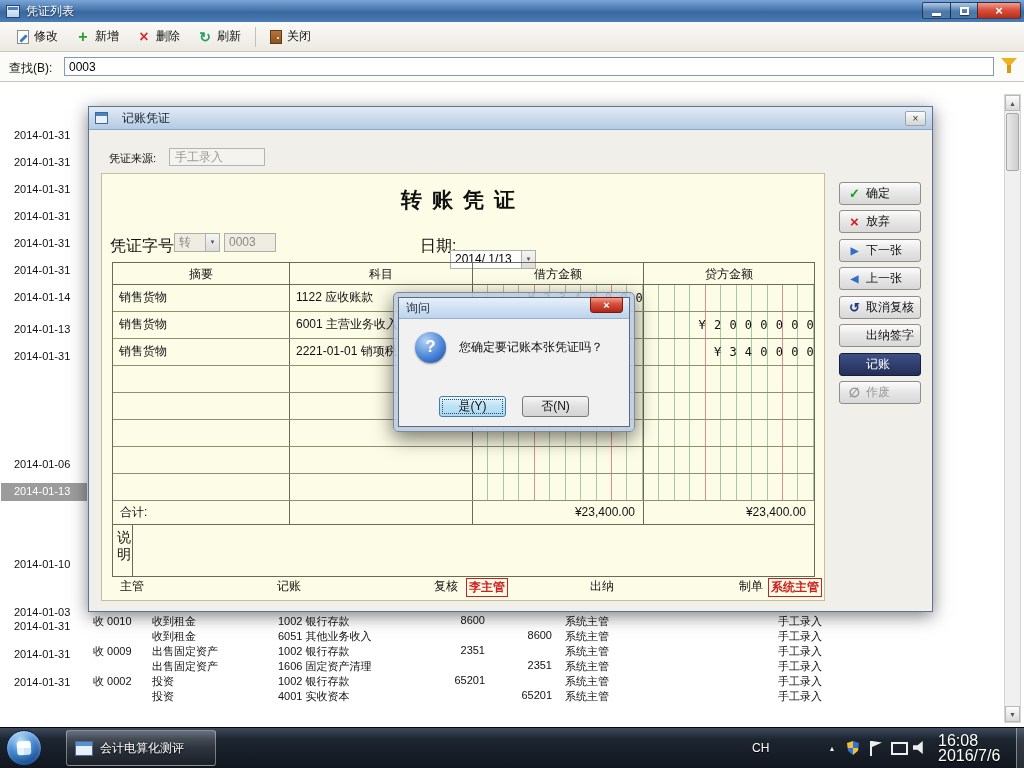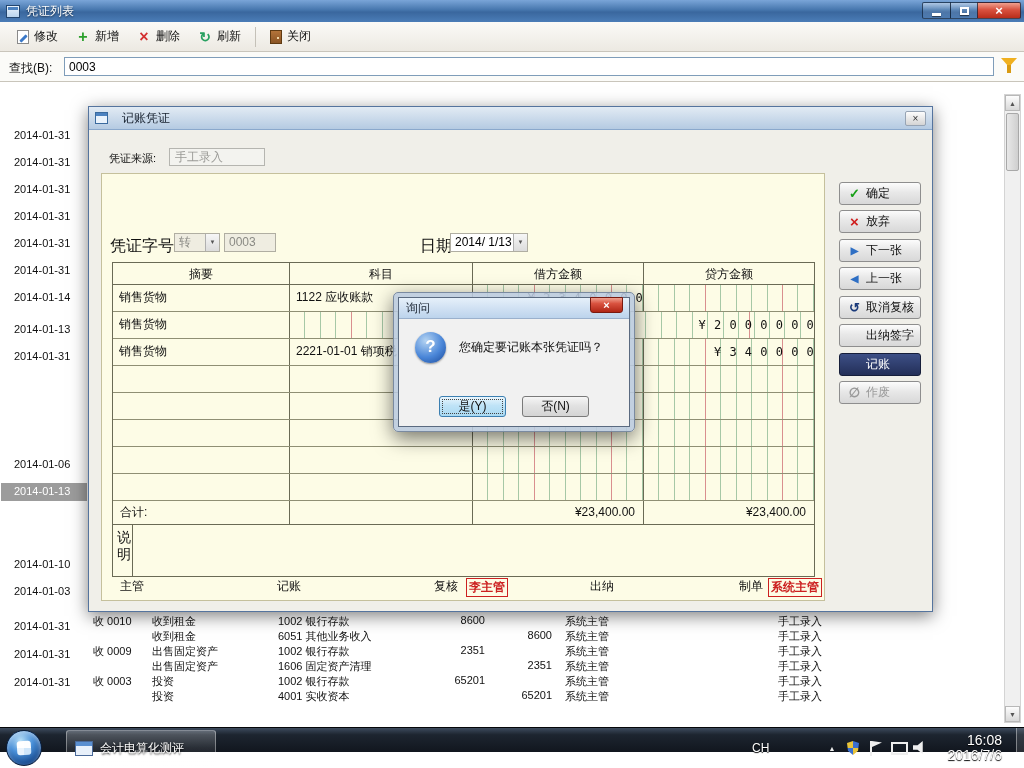--- a/index.html
+++ b/index.html
@@ -86,21 +86,21 @@
   
   #paper{position:absolute;left:12px;top:66px;width:724px;height:428px;background:#fdfce6;border:1px solid #c5c09c}
   #vtitle{position:absolute;left:0;top:12px;width:100%;text-align:center;font-size:21px;font-weight:bold;letter-spacing:10px;color:#101010}
   .fline{position:absolute;font-size:16px}
   .combo{position:absolute;height:19px;border:1px solid #b0aea2;background:#efede1;font-size:12px;color:#8a8a84;line-height:17px;padding:0 4px}
   .combo .dd{position:absolute;right:0;top:0;width:14px;height:100%;background:linear-gradient(#f6f6f6,#dcdcdc);
     border-left:1px solid #b0b0b0;font-size:6px;color:#555;text-align:center;line-height:17px}
   .combo.live{background:#fff;color:#000}
   #no-type{left:72px;top:59px;width:46px}
   #no-val{left:122px;top:59px;width:52px;padding-right:4px}
-  #date-combo{left:348px;top:59px;width:78px}
+  #date-combo{left:348px;top:76px;width:86px}
 
   #vgrid{position:absolute;left:10px;top:88px;width:703px;border:1px solid #6a6a55}
   .vrow{display:flex}
   .vcell{border-right:1px solid #6a6a55;overflow:hidden}
   .vcell:last-child{border-right:none;flex:1}
   .w-sum{width:177px}.w-acc{width:183px}.w-deb{width:171px}.w-cre{width:172px}
   #vgrid .hd{height:22px;border-bottom:1px solid #6a6a55}
   #vgrid .hd .vcell{font-size:12px;text-align:center;line-height:22px}
   #vgrid .bd{height:27px;border-bottom:1px solid #8f8f74}
   #vgrid .bd .txt{font-size:12px;padding:5px 6px 0 6px;line-height:14px;white-space:nowrap}
@@ -148,21 +148,21 @@
     background:radial-gradient(circle at 35% 28%,#b5d4f2,#4a86d8 55%,#1f4fa0 95%);
     color:#fff;font-size:17px;font-weight:bold;text-align:center;line-height:30px;box-shadow:0 1px 2px rgba(0,0,0,.4)}
   #msg-text{margin-left:13px;font-size:12px;color:#101010}
   #msg-btns{position:absolute;left:0;bottom:9px;width:100%;display:flex;justify-content:center;gap:16px}
   .mbtn{width:67px;height:21px;font-size:12px;text-align:center;line-height:19px;border-radius:3px}
   .mbtn.yes{border:1px solid #3c7fb1;background:linear-gradient(#eaf6fd,#bfe3f7 45%,#a9d9f2);
     outline:1px dotted #444;outline-offset:-4px}
   .mbtn.no{border:1px solid #7a7a7a;background:linear-gradient(#f6f6f6,#e2e2e2 45%,#d4d4d4)}
 
   
-  #taskbar{position:absolute;left:0;top:727px;width:1024px;height:25px;z-index:40;
+  #taskbar{position:absolute;left:0;top:727px;width:1024px;height:41px;z-index:40;
     background:linear-gradient(180deg,#3d4b5d 0%,#1d2530 28%,#11161e 100%);border-top:1px solid #05070a}
   .orb{position:absolute;left:6px;top:2px;width:36px;height:36px;border-radius:50%;
     background:radial-gradient(circle at 40% 28%,#b8e0f8 0%,#4a90d8 38%,#1a4f94 72%,#0c2a55 100%);
     border:1px solid #0a1e3c;box-shadow:inset 0 2px 5px rgba(255,255,255,.55)}
   .orb .flag{width:14px;height:14px;margin:10px auto;border-radius:3px;transform:rotate(-4deg);
     background:conic-gradient(#fdfeff 0 90deg,#cfe6fa 0 180deg,#eaf4fd 0 270deg,#ffffff 0)}
   .taskapp{position:absolute;left:66px;top:2px;width:150px;height:36px;border:1px solid rgba(255,255,255,.38);border-radius:3px;
     background:linear-gradient(rgba(255,255,255,.25),rgba(255,255,255,.09) 50%,rgba(255,255,255,.04));
     display:flex;align-items:center;gap:7px;padding:0 8px}
   .taskapp .aic{width:18px;height:15px;background:#e8f0fa;border:1px solid #4a6a9a;position:relative;flex:0 0 18px}
@@ -174,21 +174,21 @@
   .t-shield{left:847px;width:12px;height:14px;background:conic-gradient(#3a6fd0 0 25%,#e8c33a 0 50%,#3a6fd0 0 75%,#e8c33a 0);
     clip-path:polygon(50% 0,100% 15%,92% 70%,50% 100%,8% 70%,0 15%)}
   .t-flag{left:869px;width:13px;height:15px;position:absolute}
   .t-flag::before{content:"";position:absolute;left:1px;top:0;width:2px;height:15px;background:#eee}
   .t-flag::after{content:"";position:absolute;left:3px;top:0;width:10px;height:8px;background:#eee;clip-path:polygon(0 0,100% 18%,0 75%)}
   .t-net{left:891px;width:14px;height:15px;position:absolute}
   .t-net::before{content:"";position:absolute;left:0;top:1px;width:13px;height:9px;border:2px solid #eee}
   .t-net::after{content:"";position:absolute;left:3px;top:12px;width:7px;height:2px;background:#eee}
   .t-vol{left:913px;width:13px;height:13px;background:#eee;
     clip-path:polygon(0 32%,35% 32%,75% 0,75% 100%,35% 68%,0 68%)}
-  .tray-clock{position:absolute;left:938px;top:5px;width:64px;text-align:right;color:#fff;font-size:14px;line-height:15px;text-shadow:0 1px 1px #000}
+  .tray-clock{position:absolute;left:938px;top:5px;width:64px;text-align:left;color:#fff;font-size:16px;line-height:15px;text-shadow:0 1px 1px #000}
   .showdesk{position:absolute;left:1016px;top:0;width:8px;height:41px;background:rgba(255,255,255,.1);border-left:1px solid rgba(255,255,255,.4)}
 </style>
 </head>
 <body>
 
 <div id="stage">
 
   <div id="titlebar">
     <div class="app-ic"></div>
     <span class="ttl">凭证列表</span>
@@ -242,21 +242,21 @@
     <span class="rowdate" style="top:101px">2014-01-31</span>
     <span class="rowdate" style="top:128px">2014-01-31</span>
     <span class="rowdate" style="top:155px">2014-01-31</span>
     <span class="rowdate" style="top:182px">2014-01-31</span>
     <span class="rowdate" style="top:209px">2014-01-14</span>
     <span class="rowdate" style="top:241px">2014-01-13</span>
     <span class="rowdate" style="top:268px">2014-01-31</span>
     <span class="rowdate" style="top:376px">2014-01-06</span>
     <span class="rowdate sel" style="top:403px">2014-01-13</span>
     <span class="rowdate" style="top:476px">2014-01-10</span>
-    <span class="rowdate" style="top:503px">2014-01-03</span>
+    <span class="rowdate" style="top:524px">2014-01-03</span>
     <span class="rowdate" style="top:538px">2014-01-31</span>
     <span class="rowdate" style="top:566px">2014-01-31</span>
     <span class="rowdate" style="top:594px">2014-01-31</span>
 
     <span class="peek" style="left:300px">资产减值损失</span>
     <span class="peek" style="left:573px">系统主管</span>
     <span class="peek" style="left:628px">李主管</span>
     <span class="peek" style="left:785px">手工录入</span>
 
     <div class="lrow" style="top:532px">
@@ -289,21 +289,21 @@
     <div class="lrow" style="top:577px">
       <span class="c-no"></span>
       <span class="c-sum">出售固定资产</span>
       <span class="c-acc">1606 固定资产清理</span>
       <span class="c-deb"></span>
       <span class="c-cre">2351</span>
       <span class="c-mk">系统主管</span>
       <span class="c-src">手工录入</span>
     </div>
     <div class="lrow" style="top:592px">
-      <span class="c-no">收 0003</span>
+      <span class="c-no">收 0002</span>
       <span class="c-sum">投资</span>
       <span class="c-acc">1002 银行存款</span>
       <span class="c-deb">65201</span>
       <span class="c-cre"></span>
       <span class="c-mk">系统主管</span>
       <span class="c-src">手工录入</span>
     </div>
     <div class="lrow" style="top:607px">
       <span class="c-no"></span>
       <span class="c-sum">投资</span>
@@ -325,20 +325,21 @@
     <div id="vdlg-title">
       <div class="dlg-ic"></div>
       <span class="t">记账凭证</span>
       <div class="dlgclose">×</div>
     </div>
 
     <span id="src-lbl">凭证来源:</span>
     <div id="src-box">手工录入</div>
 
     <div id="paper">
+      <div id="vtitle">转账凭证</div>
 
       <span class="fline" style="left:8px;top:62px">凭证字号:</span>
       <div class="combo" id="no-type">
         <span>转</span>
         <span class="dd">▼</span>
       </div>
       <div class="combo" id="no-val">0003</div>
       <span class="fline" style="left:318px;top:62px">日期:</span>
       <div class="combo live" id="date-combo">
         <span>2014/ 1/13</span>
@@ -357,20 +358,21 @@
           <div class="vcell w-acc txt">1122 应收账款</div>
           <div class="vcell w-deb amt">
               <span class="digits">¥2340000</span>
             </div>
           <div class="vcell w-cre amt">
               <span class="digits"></span>
             </div>
         </div>
         <div class="vrow bd">
           <div class="vcell w-sum txt">销售货物</div>
+          <div class="vcell w-acc txt">6001 主营业务收入</div>
           <div class="vcell w-deb amt">
               <span class="digits"></span>
             </div>
           <div class="vcell w-cre amt">
               <span class="digits">¥2000000</span>
             </div>
         </div>
         <div class="vrow bd">
           <div class="vcell w-sum txt">销售货物</div>
           <div class="vcell w-acc txt">2221-01-01 销项税</div>

